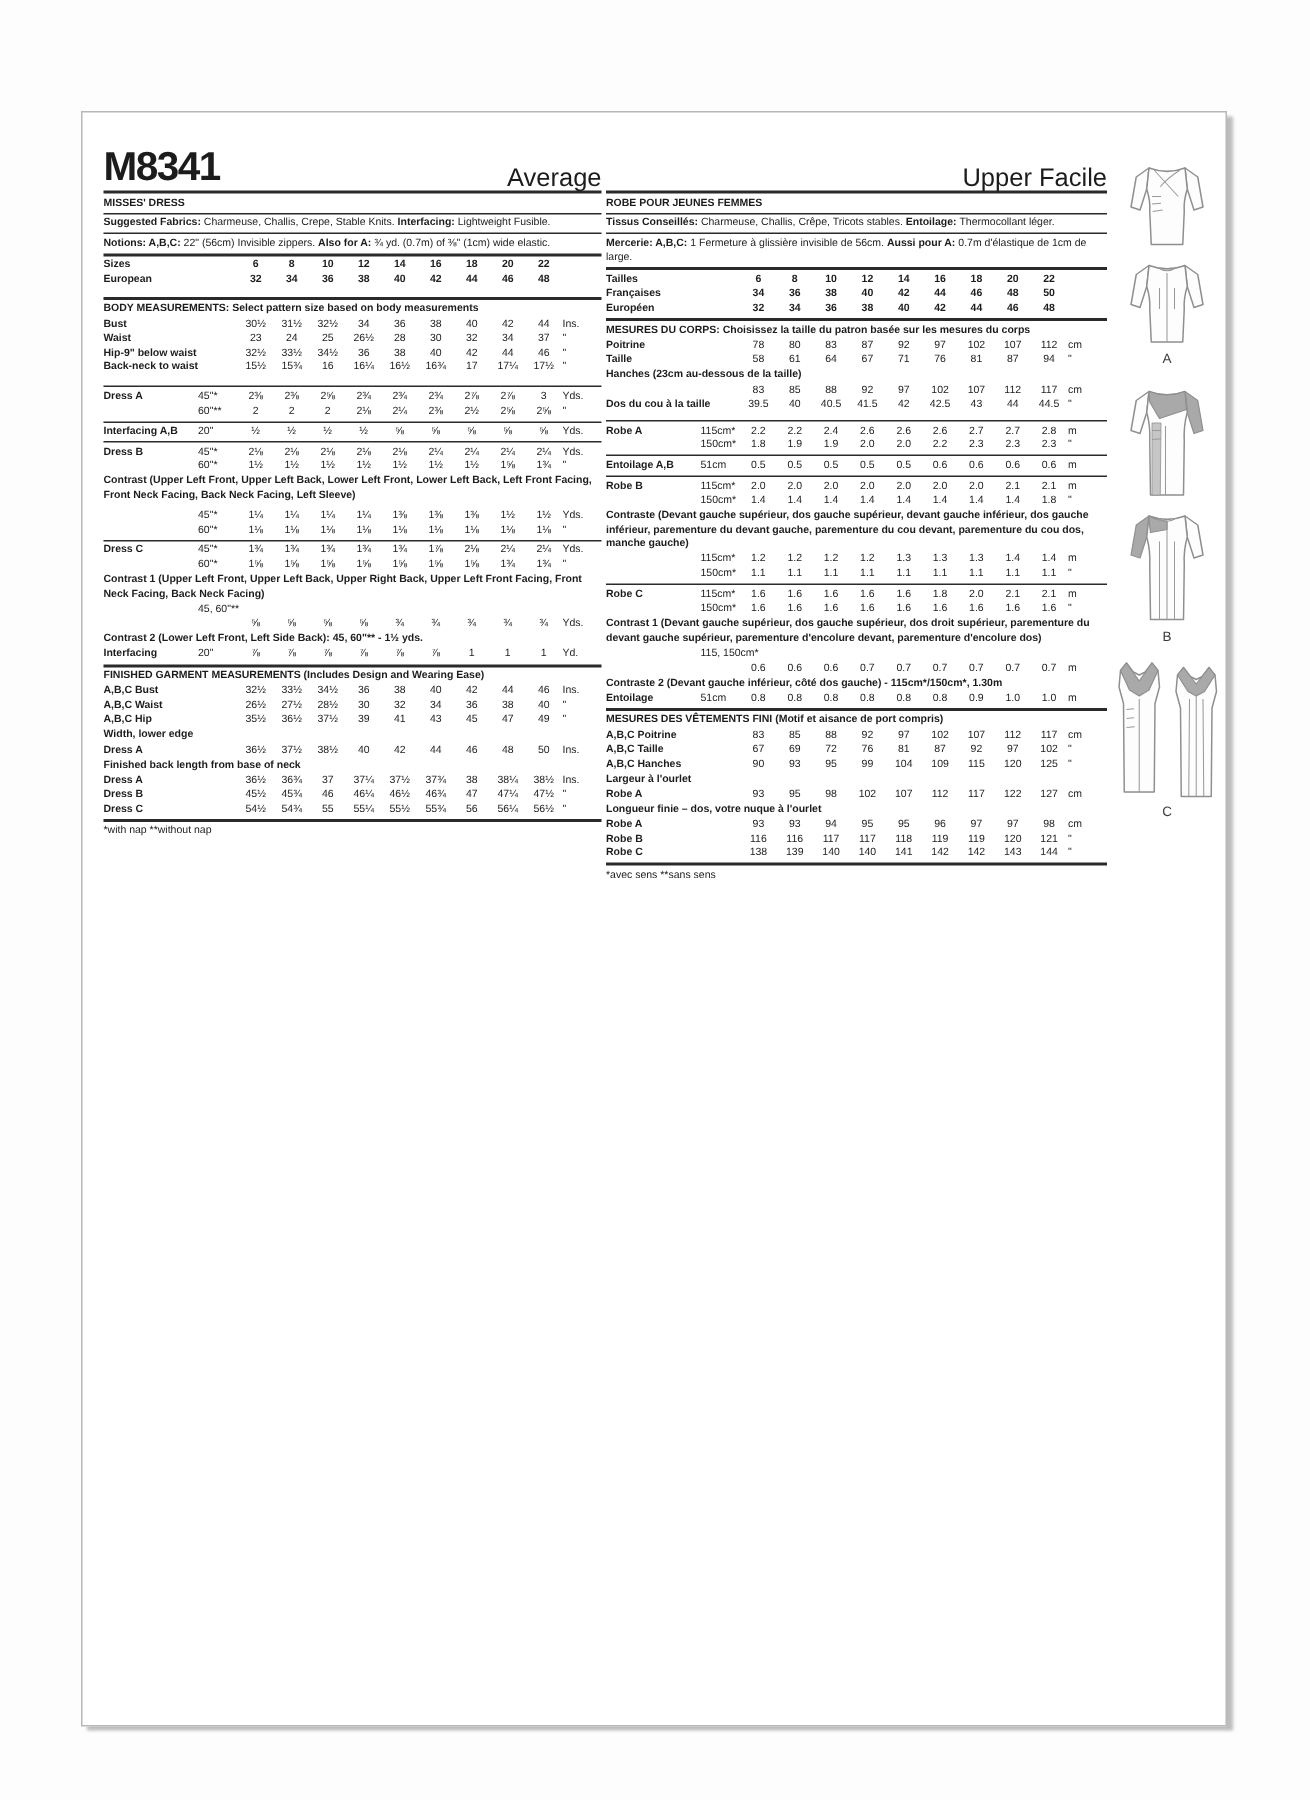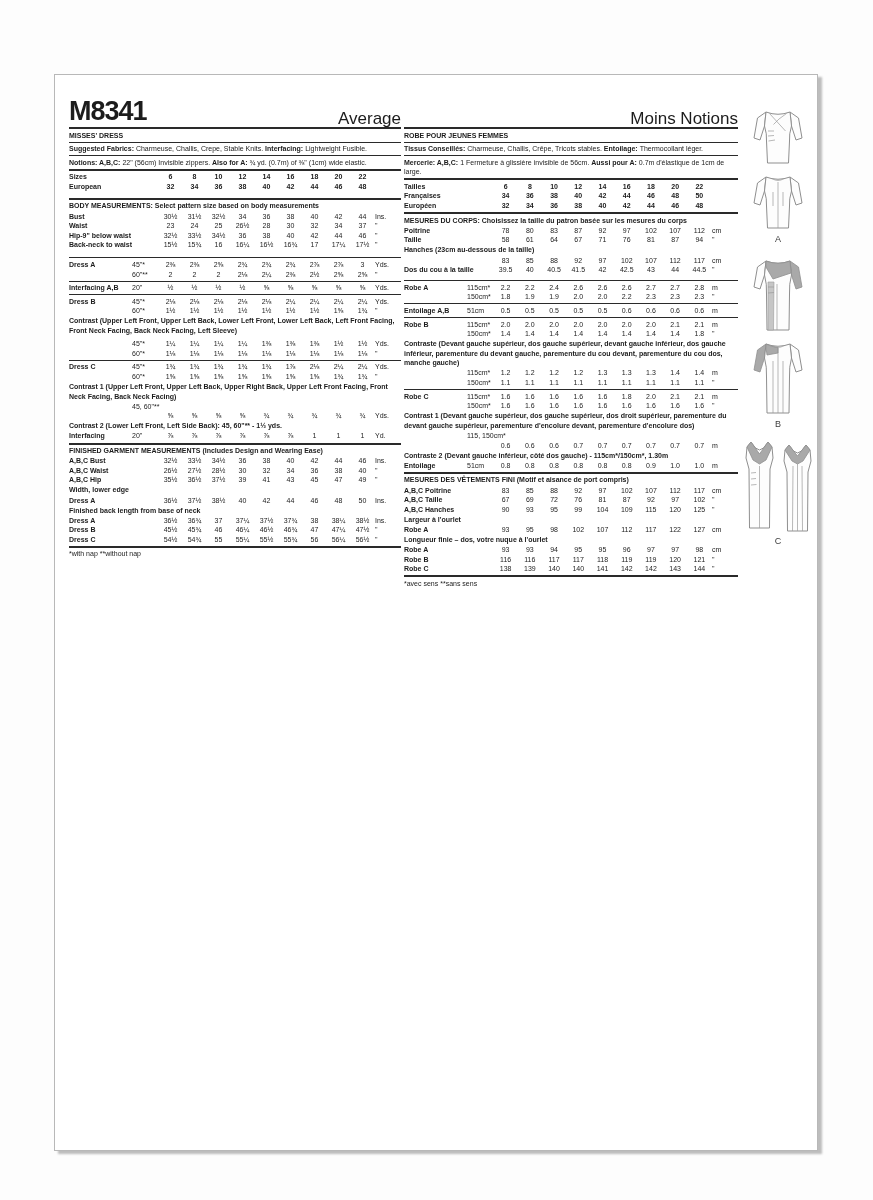--- a/index.html
+++ b/index.html
@@ -397,21 +397,21 @@
           <span class="cell">56½</span>
           <span class="unit" style="grid-column: 12;">"</span>
         </div>
         <div class="rule" style="border-top-width: 2px;"></div>
         <div class="para"><span>*with nap   **without nap</span></div>
       </div>
   </div>
 
   <div class="col fr">
     <div class="colhead">
-      <span class="difficulty">Moins Notions</span>
+      <span class="difficulty">Upper Facile</span>
     </div>
     <div>
         <div class="rule" style="border-top-width: 2px;"></div>
         <div class="para"><span class="b">ROBE POUR JEUNES FEMMES</span></div>
         <div class="rule" style="border-top-width: 1px;"></div>
         <div class="para"><span class="b">Tissus Conseillés: </span><span>Charmeuse, Challis, Crêpe, Tricots stables. </span><span class="b">Entoilage: </span><span>Thermocollant léger.</span></div>
         <div class="rule" style="border-top-width: 1px;"></div>
         <div class="para"><span class="b">Mercerie: A,B,C: </span><span>1 Fermeture à glissière invisible de 56cm. </span><span class="b">Aussi pour A: </span><span>0.7m d'élastique de 1cm de large.</span></div>
         <div class="rule" style="border-top-width: 2px;"></div>
         <div class="trow">

